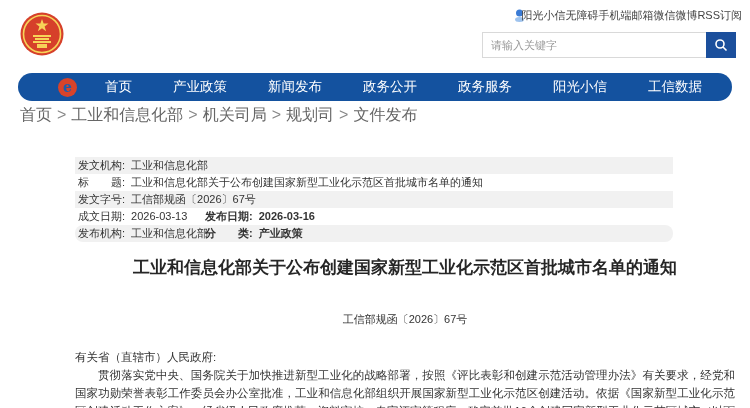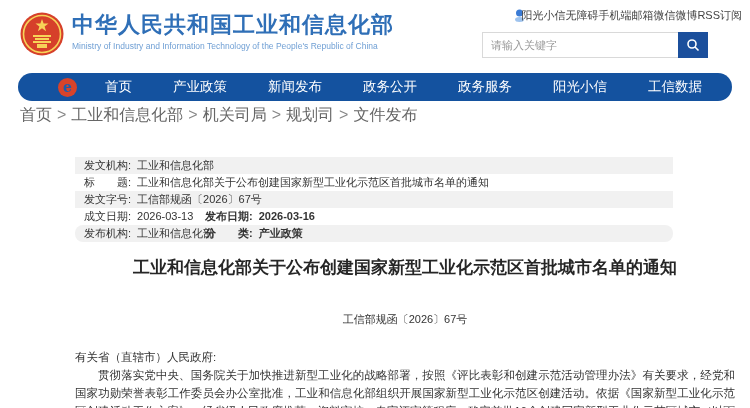--- a/index.html
+++ b/index.html
@@ -12,21 +12,21 @@
   .emblem { position:absolute; left:20px; top:11px; width:44px; height:46px; }
   .brand { position:absolute; left:72px; top:12px; }
   .brand-title { font-size:22px; font-weight:bold; color:#2f6fb7; letter-spacing:1px; line-height:26px; white-space:nowrap; }
   .brand-sub { font-size:8.5px; color:#6f9fd4; margin-top:3px; white-space:nowrap; }
 
   .top-right { position:absolute; top:8px; right:8px; width:260px; }
   .top-links { display:flex; justify-content:flex-end; align-items:center; gap:0;
     font-size:11px; color:#444; white-space:nowrap; }
   .top-links a { color:#444; text-decoration:none; cursor:pointer; }
   .mascot { width:11px; height:13px; display:inline-block; vertical-align:-2px; margin-right:-4px; }
-  .searchbar { display:flex; margin-top:9px; height:26px; width:226px; }
+  .searchbar { display:flex; margin-top:9px; height:26px; width:254px; }
   .searchbar input { flex:1; height:26px; border:1px solid #d9d9d9; border-right:none;
     padding:0 8px; font-size:11px; color:#333; outline:none; }
   .searchbar input::placeholder { color:#999; }
   .search-btn { width:30px; height:26px; background:#1b4f9c; border:none; cursor:pointer;
     display:flex; align-items:center; justify-content:center; }
 
   
   .nav { position:absolute; top:73px; left:18px; width:714px; height:28px;
     background:#14529f; border-radius:14px; display:flex; align-items:center;
     padding:0 30px 0 40px; }
@@ -36,21 +36,21 @@
   .nav-items { flex:1; display:flex; justify-content:space-between; align-items:center; }
   .nav-item { color:#fff; font-size:13.5px; text-decoration:none; cursor:pointer; white-space:nowrap; }
 
   
   .breadcrumb { position:absolute; top:105px; left:20px; font-size:16px; color:#666; }
   .breadcrumb a { color:#666; text-decoration:none; cursor:pointer; }
   .bc-sep { margin:0 5px; color:#888; }
 
   
   .meta { position:absolute; top:157px; left:75px; width:598px; font-size:11px; color:#333; }
-  .meta-row { height:17px; line-height:17px; display:flex; padding-left:9px; white-space:nowrap; overflow:hidden; }
+  .meta-row { height:17px; line-height:17px; display:flex; padding-left:3px; white-space:nowrap; overflow:hidden; }
   .meta-row.alt { background:#f1f1f1; }
   .meta-label { color:#333; white-space:pre; }
   .meta-value { color:#333; margin-left:6px; }
   .meta-cell2 { position:absolute; left:130px; display:flex;font-weight:bold; }
 
   
   .doc { position:absolute; top:256px; left:75px; width:660px; }
   .doc-title { text-align:center; font-size:17px; font-weight:bold; color:#262626; line-height:24px; }
   .doc-number { text-align:center; font-size:11px; color:#333; margin-top:32px; }
   .doc-body { margin-top:21px; font-size:11.5px; color:#333; line-height:18px; text-align:justify; }
@@ -64,24 +64,20 @@
   <div class="header">
     <svg class="emblem" viewBox="0 0 44 46">
       <circle cx="22" cy="23" r="21.5" fill="#d6402a"></circle>
       <circle cx="22" cy="23" r="18.5" fill="none" stroke="#f7d358" stroke-width="1.6"></circle>
       <polygon fill="#f7d358" points="22,8 23.6,12.6 28.5,12.6 24.6,15.5 26.1,20.2 22,17.3 17.9,20.2 19.4,15.5 15.5,12.6 20.4,12.6"></polygon>
       <rect x="13" y="24" width="18" height="2" fill="#f7d358"></rect>
       <rect x="15" y="27" width="14" height="2" fill="#f7d358"></rect>
       <rect x="13" y="30" width="18" height="2" fill="#f7d358"></rect>
       <rect x="17" y="33" width="10" height="4" fill="#f7d358"></rect>
     </svg>
-    <div class="brand">
-      <div class="brand-title">中华人民共和国工业和信息化部</div>
-      <div class="brand-sub">Ministry of Industry and Information Technology of the People's Republic of China</div>
-    </div>
 
     <div class="top-right">
       <div class="top-links">
         <svg class="mascot" viewBox="0 0 11 13">
           <circle cx="5.5" cy="4" r="3.5" fill="#3a7bd5"></circle>
           <ellipse cx="5.5" cy="10.5" rx="4.5" ry="2.5" fill="#9ec3ee"></ellipse>
         </svg>
         <a>阳光小信</a>
         <a>无障碍</a>
         <a>手机端</a>

